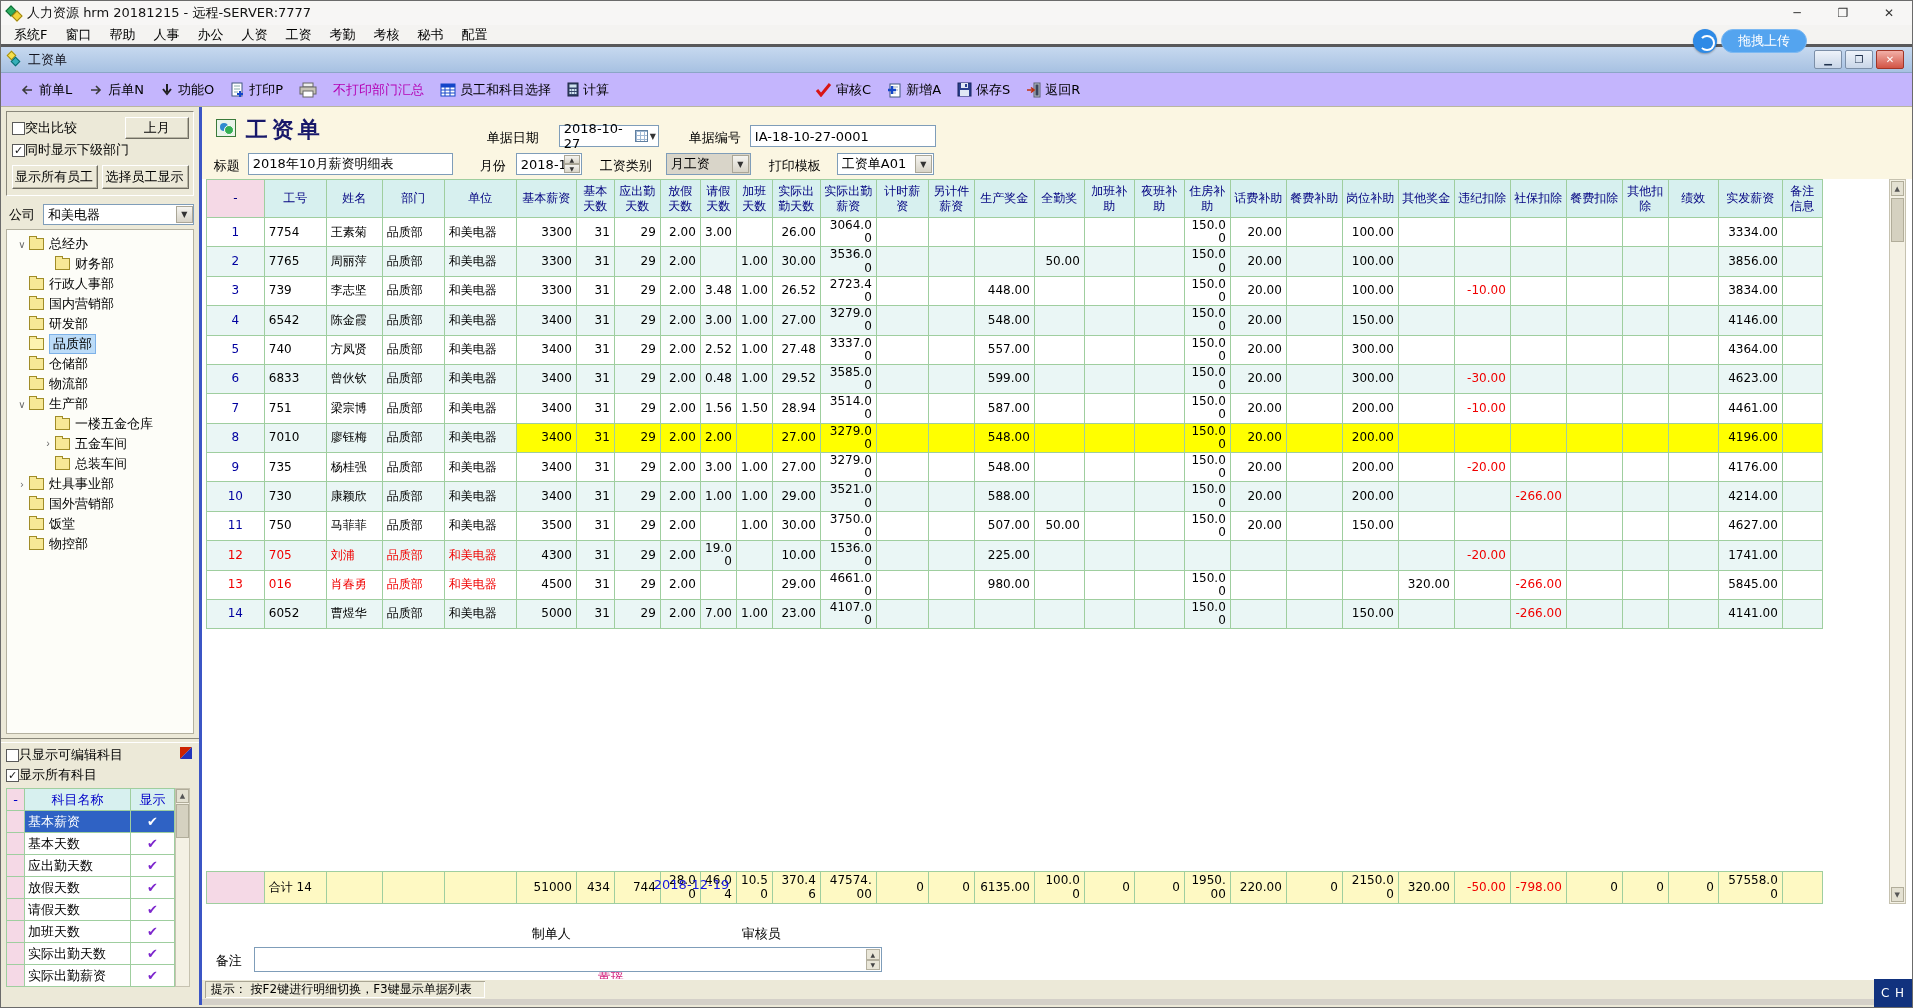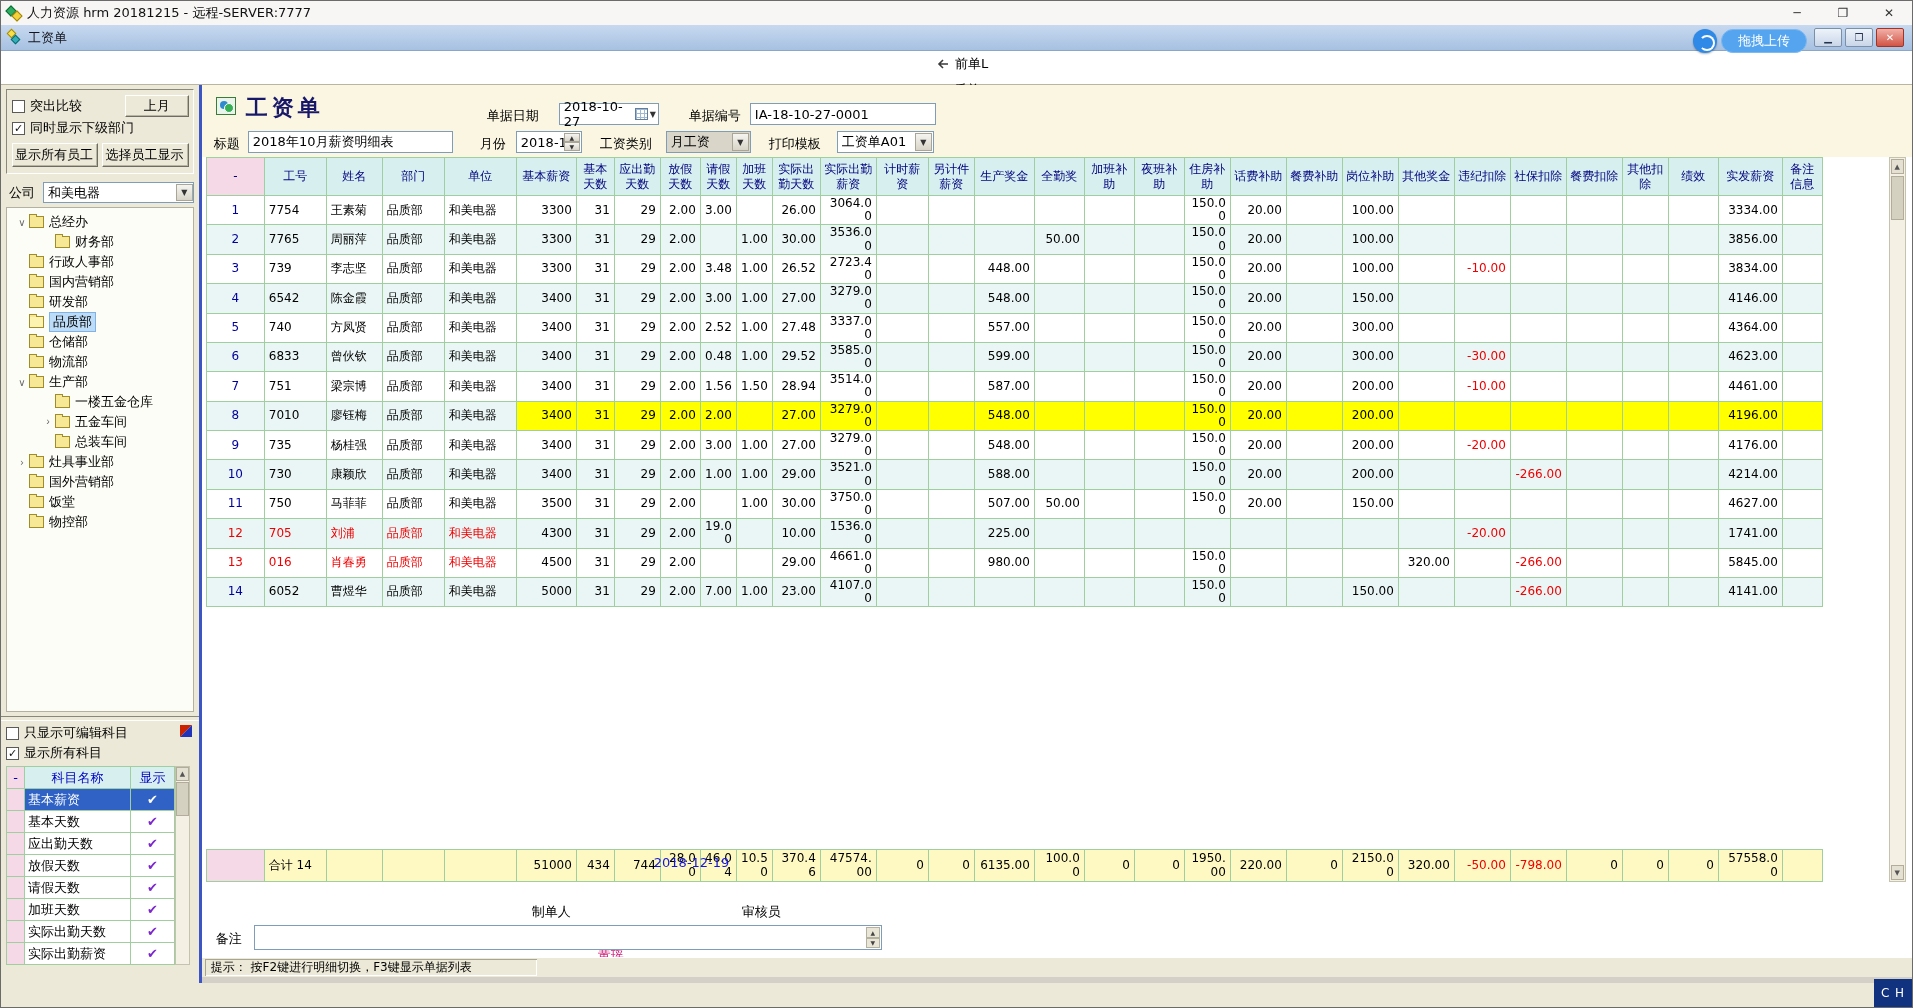--- a/index.html
+++ b/index.html
@@ -39,37 +39,37 @@
   .mdi-icon i{position:absolute;width:7px;height:7px;transform:rotate(45deg);}
   .mdi-icon .d1{left:1px;top:0;background:#f7e04b;border:1px solid #a08a14;}
   .mdi-icon .d2{left:5px;top:6px;background:#35b0b8;border:1px solid #0c6a70;}
   .mdi-controls{margin-left:auto;margin-right:8px;display:flex;gap:3px;}
   .mdi-controls span{width:28px;height:19px;border:1px solid #7c8fa8;border-radius:2px;
     background:linear-gradient(#eef3fa,#c9d6e8);display:flex;align-items:center;justify-content:center;
     font-size:10px;color:#21334e;}
   .mdi-controls .close{background:linear-gradient(#f2b0a8,#d25445);color:#fff;border-color:#a03527;}
 
   
-  .toolbar{height:34px;background:#ffffff;border-bottom:1px solid #b9b5a0;
-    display:flex;align-items:center;padding-left:10px;flex-direction:column;}
+  .toolbar{height:34px;background:#c4b5fd;border-bottom:1px solid #b9b5a0;
+    display:flex;align-items:center;padding-left:10px;}
   .tbtn{display:flex;align-items:center;gap:4px;padding:3px 7px;font-size:13px;border:1px solid transparent;}
   .tbtn svg{display:block;}
   .tbtn.magenta{color:#b400b4;}
   .gap-big{width:190px;}
 
   
   .content{display:flex;height:898px;}
   .leftpanel{width:198px;background:#ece9d8;display:flex;flex-direction:column;overflow:hidden;}
   .mainarea{position:relative;width:1715px;background:#fbf6e2;
     border-left:3px solid #3b55c5;overflow:hidden;}
 
   
   .lp-topbox{margin:4px 5px 0 5px;border:1px solid;border-color:#8a887b #fff #fff #8a887b;
     padding:5px 4px 6px 5px;background:#ece9d8;}
-  .cbrow{display:flex;align-items:center;gap:5px;height:22px;font-size:13px;}
+  .cbrow{display:flex;align-items:center;height:22px;font-size:13px;}
   .checkbox{width:13px;height:13px;background:#fff;border:1px solid #5a5a5a;display:inline-flex;
     align-items:center;justify-content:center;font-size:11px;line-height:11px;color:#111;flex:0 0 13px;}
   .btn{background:#ece9d8;border:1px solid;border-color:#fff #6f6d62 #6f6d62 #fff;
     box-shadow:inset -1px -1px 0 #b8b5a4;font-size:13px;padding:1px 8px;white-space:nowrap;overflow:hidden;}
   .lp-btnrow{display:flex;gap:4px;margin-top:4px;}
   .lp-btnrow .btn{flex:1;padding:2px 2px;}
   .lp-company{display:flex;align-items:center;gap:8px;margin:8px 5px 4px 8px;}
   .select{background:#fff;border:1px solid #7f9db9;height:21px;display:flex;align-items:center;
     font-size:13px;padding-left:4px;position:relative;flex:1;}
   .dd-arrow{margin-left:auto;width:17px;height:17px;background:linear-gradient(#f5f4f0,#d8d4c8);
@@ -181,20 +181,33 @@
         <i class="d2"></i>
       </span>
     <span class="title">人力资源 hrm 20181215 - 远程-SERVER:7777</span>
     <div class="win-controls">
       <span>─</span>
       <span>❐</span>
       <span>✕</span>
     </div>
   </div>
 
+  <div class="menubar">
+    <span class="menu-item">系统F</span>
+    <span class="menu-item">窗口</span>
+    <span class="menu-item">帮助</span>
+    <span class="menu-item">人事</span>
+    <span class="menu-item">办公</span>
+    <span class="menu-item">人资</span>
+    <span class="menu-item">工资</span>
+    <span class="menu-item">考勤</span>
+    <span class="menu-item">考核</span>
+    <span class="menu-item">秘书</span>
+    <span class="menu-item">配置</span>
+  </div>
 
   <div class="overlay-upload">
     <span class="overlay-ball"></span>
     <span class="overlay-pill">拖拽上传</span>
   </div>
 
   <div class="mdi-caption">
     <span class="mdi-icon">
         <i class="d1"></i>
         <i class="d2"></i>
@@ -1148,20 +1161,20 @@
 
       <span class="flabel2" style="left:14px;top:845px;">备注</span>
       <span class="remark-input">
         <span class="remark-spin">
             <span>▲</span>
             <span>▼</span>
           </span>
       </span>
 
       <div class="statusbar">
-        <span class="status-panel" style="width:332px;">提示：  按F2键进行明细切换，F3键显示单据列表</span>
+        <span class="status-panel" style="width:280px;">提示：  按F2键进行明细切换，F3键显示单据列表</span>
       </div>
       <div class="bottom-strip"></div>
     </div>
   </div>
 
   <div class="ime-box">C H</div>
 </div>
 
 </body></html>

